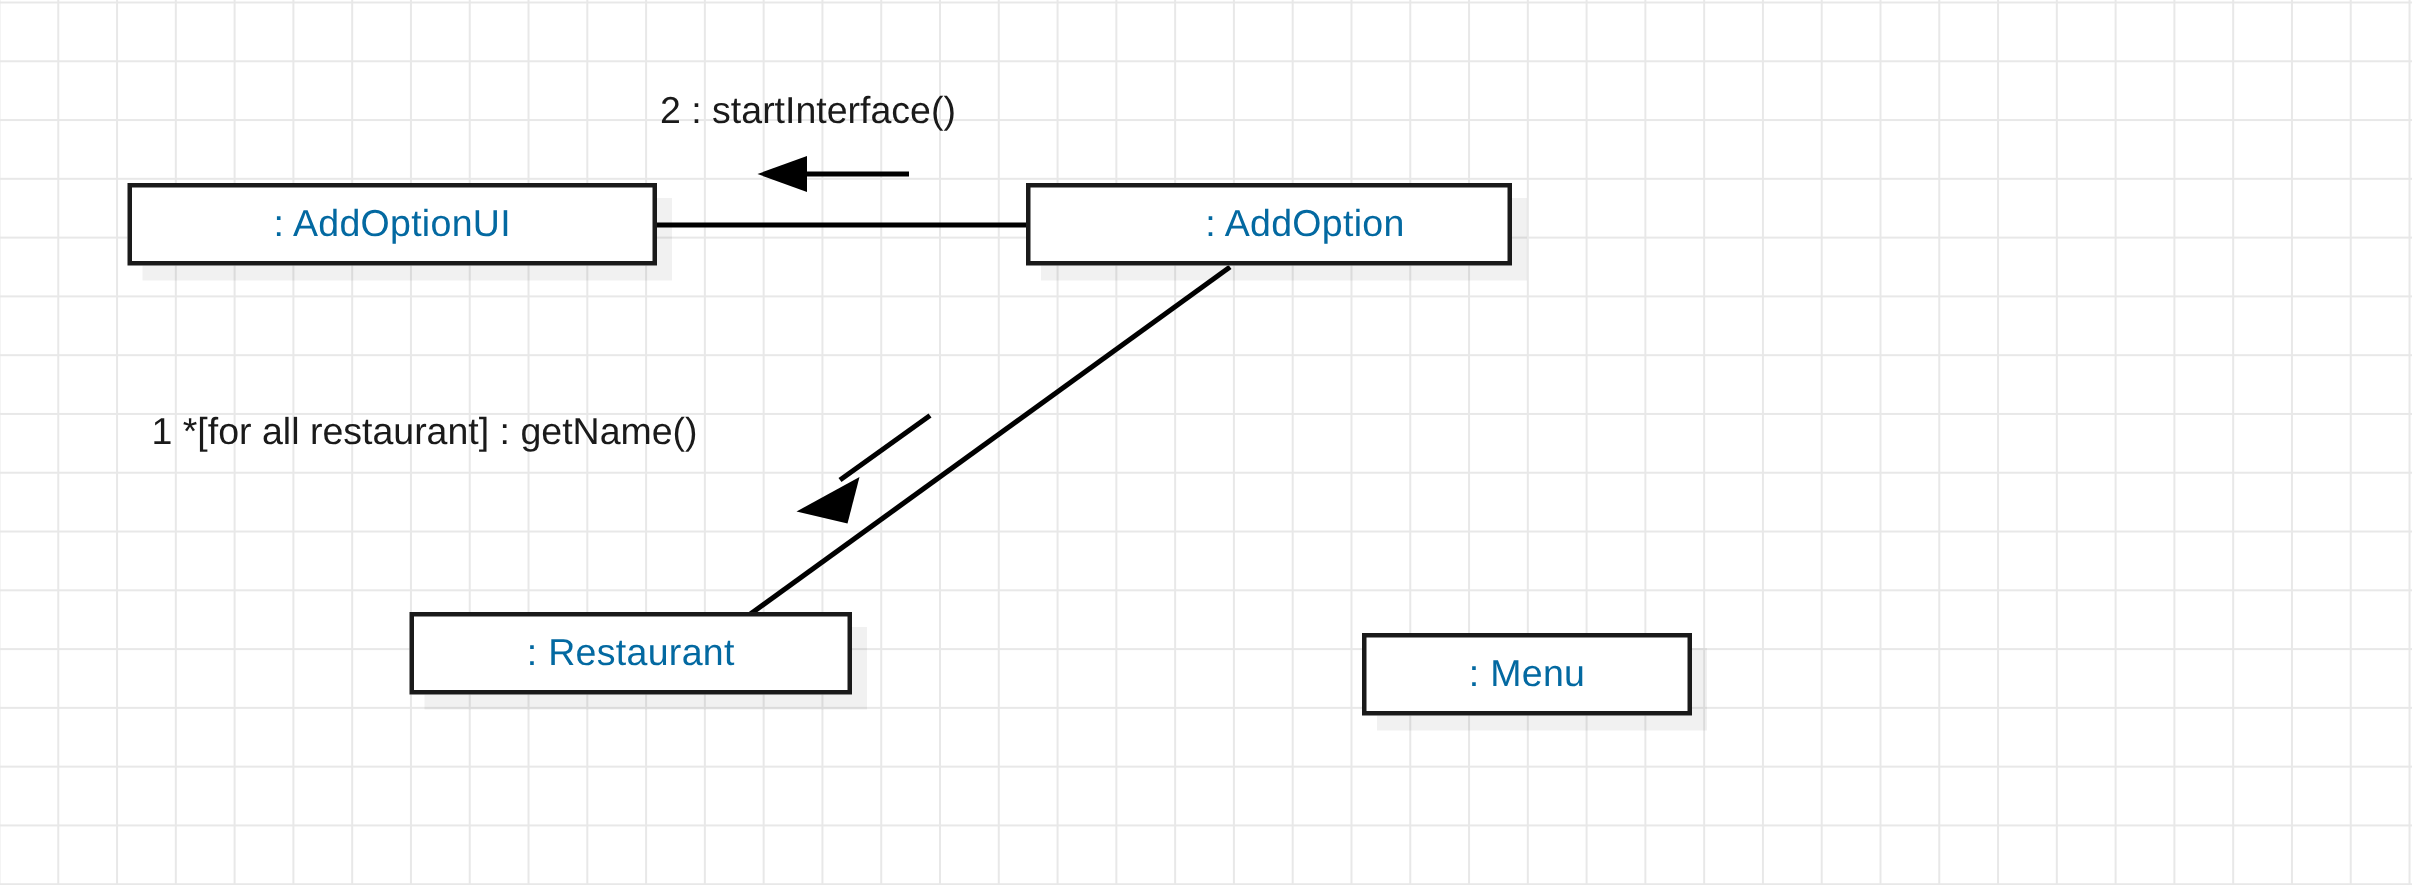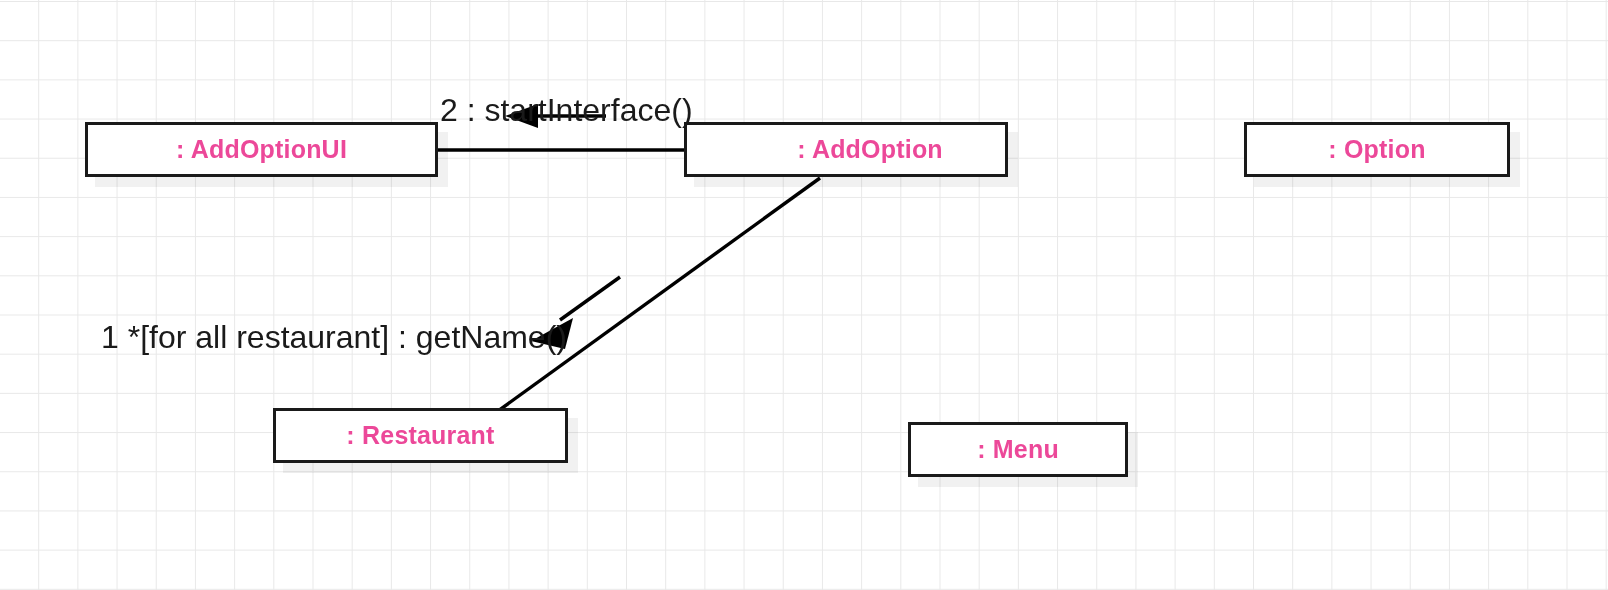--- a/index.html
+++ b/index.html
@@ -36,43 +36,42 @@
     box-sizing: border-box;
     background: #ffffff;
     border: 3px solid #1a1a1a;
     box-shadow: 10px 10px 0 0 rgba(0,0,0,0.055);
     display: flex;
     align-items: center;
     justify-content: center;
   }
   .obj-label {
     font-family: "Liberation Sans", sans-serif;
-    font-weight: bold;
+    font-weight: normal;
     font-size: 25px;
-    color: #ec4899;
+    color: #0369a1;
     letter-spacing: 0.2px;
     white-space: nowrap;
   }
   .msg-label {
     position: absolute;
     font-family: "Liberation Sans", sans-serif;
     font-weight: normal;
-    font-size: 32px;
+    font-size: 25px;
     color: #1a1a1a;
     white-space: nowrap;
-    margin-top: 32px;
   }
   .box-addoptionui { left: 85px;   top: 122px; width: 353px; height: 55px; }
   .box-addoption   { left: 684px;  top: 122px; width: 324px; height: 55px; padding-left: 48px; }
   .box-option      { left: 1244px; top: 122px; width: 266px; height: 55px; }
   .box-restaurant  { left: 273px;  top: 408px; width: 295px; height: 55px; }
   .box-menu        { left: 908px;  top: 422px; width: 220px; height: 55px; }
 
   .label-msg2 { left: 440px; top: 60px; }
-  .label-msg1 { left: 101px; top: 287px; }
+  .label-msg1 { left: 101px; top: 274px; }
 </style>
 </head>
 <body>
 
 <div id="canvas">
 
   <svg id="edge-layer" viewBox="0 0 1608 590" width="1608" height="590" xmlns="http://www.w3.org/2000/svg">
 
     <line x1="438" y1="150" x2="686" y2="150" stroke="#000000" stroke-width="3.4"></line>
 
@@ -90,23 +89,20 @@
   </svg>
 
   <div class="obj-box box-addoptionui">
     <span class="obj-label">: AddOptionUI</span>
   </div>
 
   <div class="obj-box box-addoption">
     <span class="obj-label">: AddOption</span>
   </div>
 
-  <div class="obj-box box-option">
-    <span class="obj-label">: Option</span>
-  </div>
 
   <div class="obj-box box-restaurant">
     <span class="obj-label">: Restaurant</span>
   </div>
 
   <div class="obj-box box-menu">
     <span class="obj-label">: Menu</span>
   </div>
 
   <div class="msg-label label-msg2">2 : startInterface()</div>

